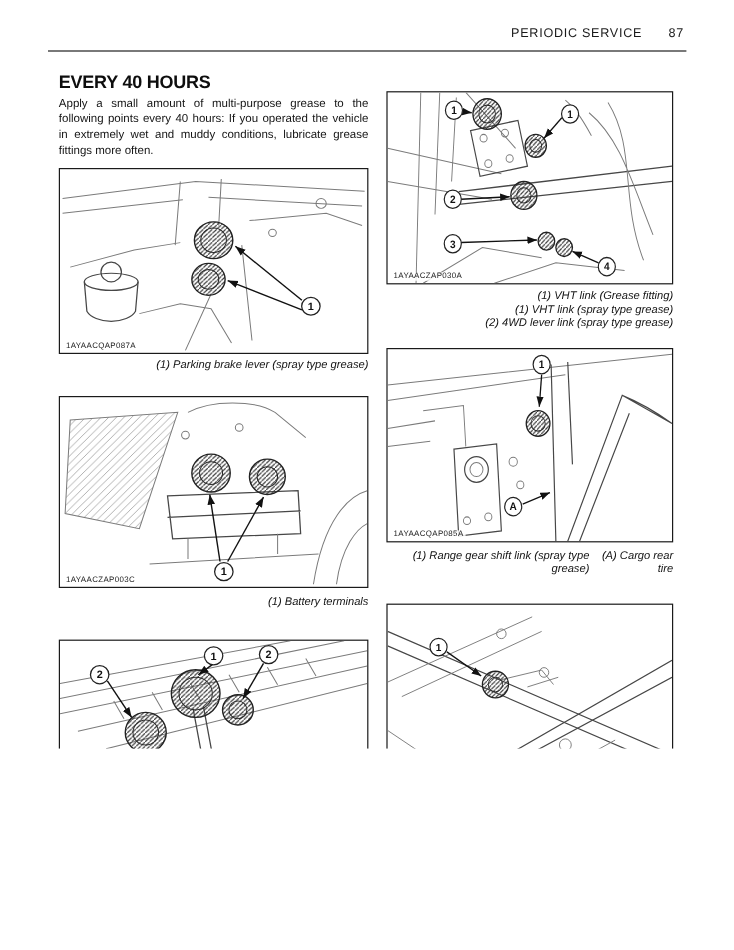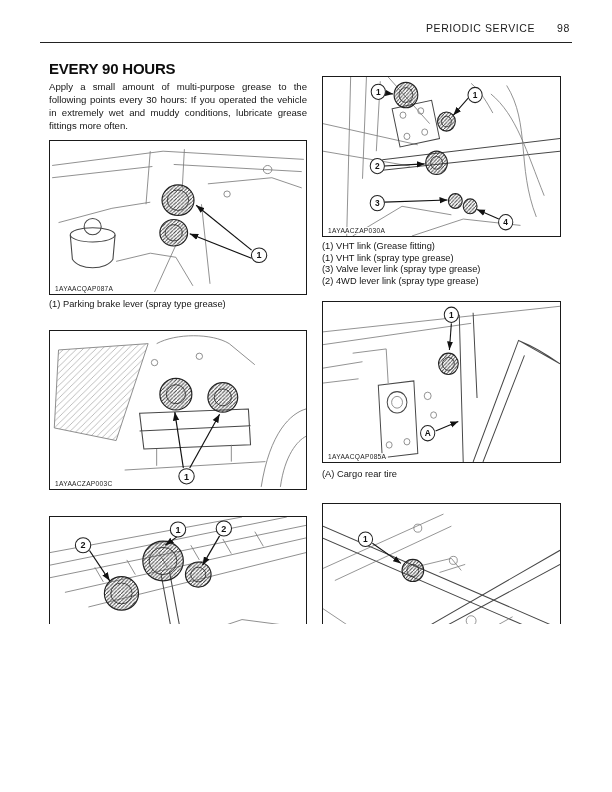--- a/index.html
+++ b/index.html
@@ -27,21 +27,21 @@
   .fig svg { display:block; width:100%; height:100%; }
   .fig .idlabel { position:absolute; left:3px; bottom:2px; font-size:6.6px; letter-spacing:0.3px;
                   color:#222; background:rgba(255,255,255,0.85); padding:0 2px; font-style:normal; }
   .f-a { height:155px; margin-top:8px; }
   .f-b { height:160px; margin-top:19px; }
   .f-c { height:159px; margin-top:26px; }
   .f-d { height:161px; }
   .f-e { height:162px; margin-top:14px; }
   .f-f { height:153px; margin-top:22px; }
 
-  .cap { font-size:9.3px; line-height:11.5px; color:#141414; }
+  .cap { font-size:9.3px; font-style:italic; line-height:11.5px; color:#141414;text-align:right; }
   .cap-block { margin-top:4px; }
   .m6 { margin-top:6px; } .m5 { margin-top:5px; }
   .cap-row { display:flex; justify-content:space-between; }
 
   
   .cl { stroke:#7b7b7b; fill:none; stroke-width:0.8; }
   .cm { stroke:#474747; fill:none; stroke-width:1; }
   .ar { stroke:#111; stroke-width:1.1; fill:none; }
   .co { fill:#fff; stroke:#222; stroke-width:1; }
   .ct { font-family:"Liberation Sans", sans-serif; font-size:8.5px; font-weight:bold; fill:#111; }
@@ -50,29 +50,29 @@
 
   .footer-rule { position:absolute; left:45px; top:756px; width:527px; height:2.2px; background:#9a9a9a; }
 </style>
 </head>
 <body>
 
 <div class="page">
 
   <div class="hdr">
     <span>PERIODIC SERVICE</span>
-    <span>98</span>
+    <span>87</span>
   </div>
   <div class="hdr-rule"></div>
 
   <div class="content">
 
     <div class="col-left">
-      <div class="title">EVERY 90 HOURS</div>
-      <p class="body-text">Apply a small amount of multi-purpose grease to the following points every 30 hours: If you operated the vehicle in extremely wet and muddy conditions, lubricate grease fittings more often.</p>
+      <div class="title">EVERY 40 HOURS</div>
+      <p class="body-text">Apply a small amount of multi-purpose grease to the following points every 40 hours: If you operated the vehicle in extremely wet and muddy conditions, lubricate grease fittings more often.</p>
 
       <div class="fig f-a">
         <svg viewBox="0 0 240 150" preserveAspectRatio="none">
           <defs>
             <pattern id="hA" patternUnits="userSpaceOnUse" width="3.5" height="3.5">
                 <path d="M0,3.5 L3.5,0" stroke="#3a3a3a" stroke-width="0.9"></path>
               </pattern>
             <marker id="mA" markerWidth="9" markerHeight="7" refX="8" refY="3.5" orient="auto" markerUnits="userSpaceOnUse">
                 <path d="M0,0.5 L8,3.5 L0,6.5 Z" fill="#111"></path>
               </marker>
@@ -129,20 +129,21 @@
             <circle class="gp-o" cx="162" cy="63" r="14" fill="url(#hB)"></circle>
               <circle class="gp-i" cx="162" cy="63" r="8"></circle>
           </g>
           <line class="ar" x1="125" y1="130" x2="117" y2="77" marker-end="url(#mB)"></line>
           <line class="ar" x1="131" y1="130" x2="159" y2="79" marker-end="url(#mB)"></line>
           <circle class="co" cx="128" cy="138" r="7.2"></circle>
           <text class="ct" x="128" y="141" text-anchor="middle">1</text>
         </svg>
         <span class="idlabel">1AYAACZAP003C</span>
       </div>
+      <div class="cap m6">(1) Battery terminals</div>
 
       <div class="fig f-c">
         <svg viewBox="0 0 240 150" preserveAspectRatio="none">
           <defs>
             <pattern id="hC" patternUnits="userSpaceOnUse" width="3.5" height="3.5">
                 <path d="M0,3.5 L3.5,0" stroke="#3a3a3a" stroke-width="0.9"></path>
               </pattern>
             <marker id="mC" markerWidth="9" markerHeight="7" refX="8" refY="3.5" orient="auto" markerUnits="userSpaceOnUse">
                 <path d="M0,0.5 L8,3.5 L0,6.5 Z" fill="#111"></path>
               </marker>
@@ -218,21 +219,20 @@
           <text class="ct" x="55" y="87" text-anchor="middle">2</text>
           <circle class="co" cx="55" cy="119" r="7.2"></circle>
           <text class="ct" x="55" y="122" text-anchor="middle">3</text>
           <circle class="co" cx="185" cy="137" r="7.2"></circle>
           <text class="ct" x="185" y="140" text-anchor="middle">4</text>
         </svg>
         <span class="idlabel">1AYAACZAP030A</span>
       </div>
       <div class="cap cap-block">(1) VHT link (Grease fitting)</div>
       <div class="cap">(1) VHT link (spray type grease)</div>
-      <div class="cap">(3) Valve lever link (spray type grease)</div>
       <div class="cap">(2) 4WD lever link (spray type grease)</div>
 
       <div class="fig f-e">
         <svg viewBox="0 0 240 150" preserveAspectRatio="none">
           <defs>
             <pattern id="hE" patternUnits="userSpaceOnUse" width="3.5" height="3.5">
                 <path d="M0,3.5 L3.5,0" stroke="#3a3a3a" stroke-width="0.9"></path>
               </pattern>
             <marker id="mE" markerWidth="9" markerHeight="7" refX="8" refY="3.5" orient="auto" markerUnits="userSpaceOnUse">
                 <path d="M0,0.5 L8,3.5 L0,6.5 Z" fill="#111"></path>
@@ -256,20 +256,21 @@
           <line class="ar" x1="130" y1="20" x2="128" y2="45" marker-end="url(#mE)"></line>
           <line class="ar" x1="114" y1="121" x2="137" y2="112" marker-end="url(#mE)"></line>
           <circle class="co" cx="130" cy="12" r="7.2"></circle>
           <text class="ct" x="130" y="15" text-anchor="middle">1</text>
           <circle class="co" cx="106" cy="123" r="7.2"></circle>
           <text class="ct" x="106" y="126" text-anchor="middle">A</text>
         </svg>
         <span class="idlabel">1AYAACQAP085A</span>
       </div>
       <div class="cap cap-row m6">
+        <span>(1) Range gear shift link (spray type grease)</span>
         <span>(A) Cargo rear tire</span>
       </div>
 
       <div class="fig f-f">
         <svg viewBox="0 0 240 150" preserveAspectRatio="none">
           <defs>
             <pattern id="hF" patternUnits="userSpaceOnUse" width="3.5" height="3.5">
                 <path d="M0,3.5 L3.5,0" stroke="#3a3a3a" stroke-width="0.9"></path>
               </pattern>
             <marker id="mF" markerWidth="9" markerHeight="7" refX="8" refY="3.5" orient="auto" markerUnits="userSpaceOnUse">

